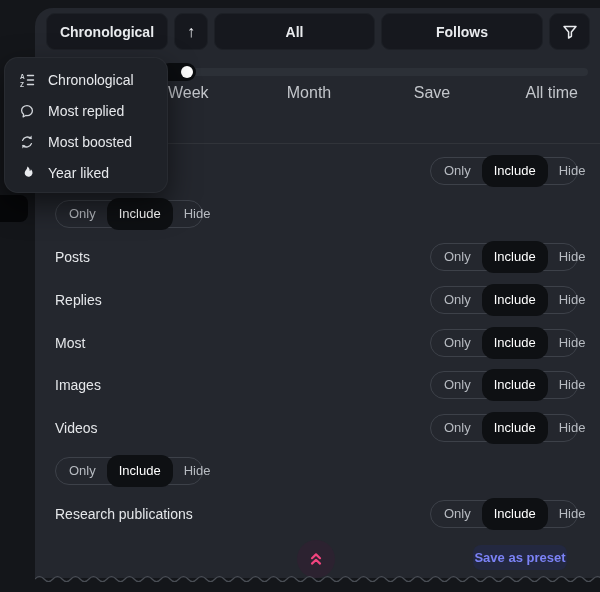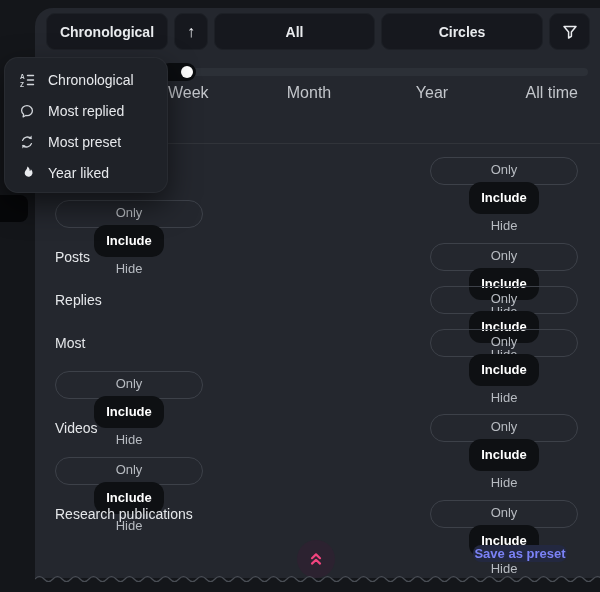--- a/index.html
+++ b/index.html
@@ -35,28 +35,28 @@
   .tl-2 { left:397px; transform:translateX(-50%); }
   .tl-3 { right:22px; }
 
   .divider { position:absolute; left:0; top:135px; width:565px; height:1px; background:#31343a; }
 
   
   .rows { position:absolute; left:0; top:142px; width:565px; }
   .frow { height:42.8px; display:flex; align-items:center; padding:0 22px 0 20px; }
   .frow .lbl { flex:1; font-size:14px; color:#e5e7ea; }
   .seg { width:148px; height:28px; border:1px solid #3d4149; border-radius:14px;
-         display:flex; align-items:center; justify-content:space-between; padding:0 2px;flex-direction:column; }
+         display:flex; align-items:center; justify-content:space-between; padding:0 2px; }
   .seg .opt { font-size:13px; color:#b7bbc1; padding:0 11px; cursor:pointer; line-height:24px; }
-  .seg .opt.sel { background:#0e1013; color:#ffffff; font-weight:700; border-radius:12px; padding:4px 12px; }
+  .seg .opt.sel { background:#0e1013; color:#ffffff; font-weight:400; border-radius:12px; padding:4px 12px; }
 
   
   .collapse-btn { position:absolute; left:262px; top:532px; width:38px; height:38px; border-radius:50%;
                   background:#2c2230; display:flex; align-items:center; justify-content:center; cursor:pointer; }
-  .save-btn { position:absolute; left:438px; top:537px; width:94px; height:17px; border-radius:8px;
+  .save-btn { position:absolute; left:438px; top:537px; width:94px; height:25px; border-radius:8px;
               background:#232840; color:#7b82f6; font-weight:700; font-size:13px;
               display:flex; align-items:center; justify-content:center; cursor:pointer; }
 
   .wave { position:absolute; left:0; bottom:-6px; }
 
   
   .menu { position:absolute; left:4px; top:57px; width:164px; height:136px; background:#1f2228;
           border:1px solid rgba(255,255,255,0.045); border-radius:14px; padding:6px 0;
           box-shadow:0 12px 30px rgba(0,0,0,0.55); z-index:10; }
   .mi { height:31px; display:flex; align-items:center; gap:13px; padding:0 14px; cursor:pointer;
@@ -72,38 +72,38 @@
 <body>
 
 <div class="stage">
 
   <div class="panel">
 
     <div class="toolbar">
       <div class="tb-btn tb-sort">Chronological</div>
       <div class="tb-btn tb-dir">↑</div>
       <div class="tb-btn tb-all">All</div>
-      <div class="tb-btn tb-circ">Circles</div>
+      <div class="tb-btn tb-circ">Follows</div>
       <div class="tb-btn tb-funnel">
         <span>
           <svg width="20" height="20" viewBox="0 0 20 20">
             <path d="M4 4.5h12l-4.6 5.6v4.2l-2.8 1.7v-5.9z" fill="none" stroke="#e9ebee" stroke-width="1.5" stroke-linejoin="round"></path>
           </svg>
         </span>
       </div>
     </div>
 
     <div class="track"></div>
     <div class="handle">
       <span class="knob"></span>
     </div>
     <div class="time-labels">
       <span class="tl-0">Week</span>
       <span class="tl-1">Month</span>
-      <span class="tl-2">Year</span>
+      <span class="tl-2">Save</span>
       <span class="tl-3">All time</span>
     </div>
 
     <div class="divider"></div>
 
     <div class="rows">
   <div class="frow">
     <span class="lbl"></span>
     <div class="seg">
       <span class="opt">Only</span>
@@ -141,20 +141,21 @@
   <div class="frow">
     <span class="lbl">Most</span>
     <div class="seg">
       <span class="opt">Only</span>
       <span class="opt sel">Include</span>
       <span class="opt">Hide</span>
     </div>
   </div>
 
   <div class="frow">
+    <span class="lbl">Images</span>
     <div class="seg">
       <span class="opt">Only</span>
       <span class="opt sel">Include</span>
       <span class="opt">Hide</span>
     </div>
   </div>
 
   <div class="frow">
     <span class="lbl">Videos</span>
     <div class="seg">
@@ -222,21 +223,21 @@
 
   <div class="mi">
     <span class="ic">
           <svg width="16" height="16" viewBox="0 0 16 16">
             <path d="M3.6 6.4A5 5 0 0 1 12 4.6" fill="none" stroke="#d2d6db" stroke-width="1.4" stroke-linecap="round"></path>
             <path d="M12.4 9.6A5 5 0 0 1 4 11.4" fill="none" stroke="#d2d6db" stroke-width="1.4" stroke-linecap="round"></path>
             <path d="M12.6 1.6v3.2h-3.2z" fill="#d2d6db"></path>
             <path d="M3.4 14.4v-3.2h3.2z" fill="#d2d6db"></path>
           </svg>
         </span>
-    <span class="mi-label">Most preset</span>
+    <span class="mi-label">Most boosted</span>
   </div>
 
   <div class="mi">
     <span class="ic">
           <svg width="16" height="16" viewBox="0 0 16 16">
             <path d="M8.2 1.6c.5 2-1.1 3-1.9 4.4-.7 1.3-.8 2.8 0 4a4 4 0 0 0 7.1-1.2c.4-1.9-.4-3.4-1.5-4.6-.1.9-.5 1.5-1.2 1.9.3-1.6-.7-3.6-2.5-4.5z" fill="#e9ebee"></path>
           </svg>
         </span>
     <span class="mi-label">Year liked</span>
   </div>

